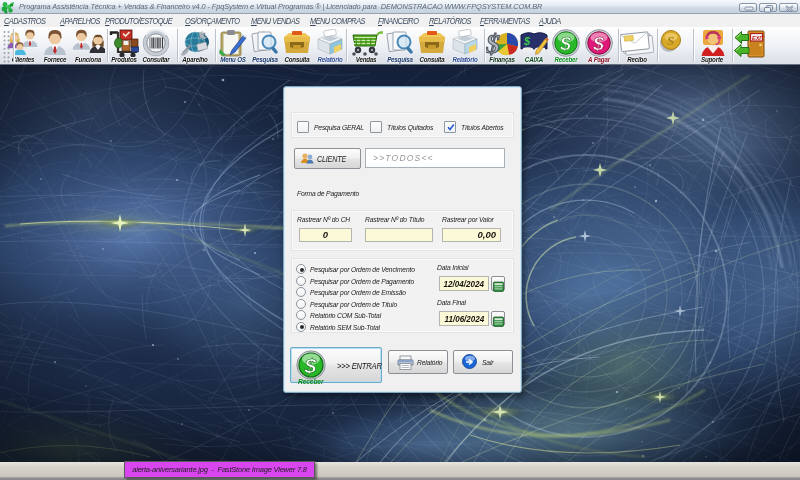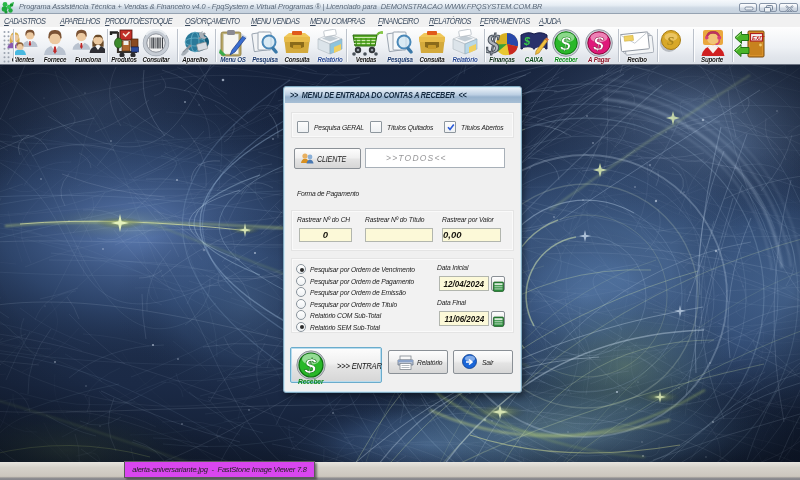--- a/index.html
+++ b/index.html
@@ -1222,21 +1222,20 @@
       <circle cx="6.5" cy="3.0" r="1" fill="#9aa2ae"></circle>
       <circle cx="6.5" cy="7.2" r="1" fill="#9aa2ae"></circle>
       <circle cx="6.5" cy="11.4" r="1" fill="#9aa2ae"></circle>
       <circle cx="6.5" cy="15.600000000000001" r="1" fill="#9aa2ae"></circle>
       <circle cx="6.5" cy="19.8" r="1" fill="#9aa2ae"></circle>
       <circle cx="6.5" cy="24.0" r="1" fill="#9aa2ae"></circle>
       <circle cx="6.5" cy="28.200000000000003" r="1" fill="#9aa2ae"></circle>
       <circle cx="6.5" cy="32.400000000000006" r="1" fill="#9aa2ae"></circle>
     </svg>
   <div id="dlg" class="abs">
-    <div id="dlgtitle" class="abs"><span>&gt;&gt;&nbsp; MENU DE ENTRADA DO CONTAS A RECEBER&nbsp; &lt;&lt;</span></div>
     <div id="dlgbody" class="abs">
       <div class="panel" style="left:5px; top:9px; width:223px; height:26px;"></div>
       <div class="cb" style="left:11px; top:18px;"></div>
       <div class="lab" style="left:28px; top:20px;">Pesquisa GERAL</div>
       <div class="cb" style="left:84px; top:18px;"></div>
       <div class="lab" style="left:101px; top:20px;">Títulos Quitados</div>
       <div class="cb" style="left:158px; top:18px;">
           <svg width="10" height="10" viewBox="0 0 10 10" style="position:absolute;left:1px;top:0px">
             <path d="M2 5.2 L4 7.4 L7.8 2.4" stroke="#2a5ad8" stroke-width="1.6" fill="none"></path>
           </svg>
@@ -1244,29 +1243,29 @@
       <div class="lab" style="left:175px; top:20px;">Títulos Abertos</div>
       <div class="btn3d" style="left:8px; top:45px; width:67px; height:21px;">
           <svg width="14" height="13" viewBox="0 0 14 13" style="position:absolute;left:5px;top:3px">
             <circle cx="5" cy="4" r="2.6" fill="#e8b060"></circle>
             <path d="M1 11 Q1.5 7 5 6.8 Q8.5 7 9 11 Z" fill="#d89020"></path>
             <circle cx="10" cy="5" r="2.4" fill="#8ab0d8"></circle>
             <path d="M6.5 11.5 Q7 8 10 7.8 Q13 8 13.5 11.5 Z" fill="#4a78b0"></path>
           </svg>
         </div>
       <div class="lab" style="left:31px; top:51px; font-size:8.5px;">CLIENTE</div>
-      <div class="field" style="left:79px; top:45px; width:140px; height:20px; color:#98989a; line-height:18px; padding-left:20px; letter-spacing:1.2px; font-size:8.5px;">&gt;&gt;TODOS&lt;&lt;</div>
+      <div class="field" style="left:79px; top:45px; width:140px; height:20px; color:#98989a; line-height:18px; padding-left:7px; letter-spacing:1.2px; font-size:8.5px;">&gt;&gt;TODOS&lt;&lt;</div>
       <div class="lab" style="left:11px; top:86px;">Forma de Pagamento</div>
       <div class="panel" style="left:5px; top:107px; width:223px; height:41px;"></div>
       <div class="lab" style="left:11px; top:112px;">Rastrear Nº do CH</div>
       <div class="lab" style="left:79px; top:112px;">Rastrear Nº do Título</div>
       <div class="lab" style="left:156px; top:112px;">Rastrear por Valor</div>
       <div class="yfield" style="left:13px; top:125px; width:53px; height:14px; text-align:center; line-height:12px;">0</div>
       <div class="yfield" style="left:79px; top:125px; width:68px; height:14px;"></div>
-      <div class="yfield" style="left:156px; top:125px; width:59px; height:14px; text-align:left; line-height:12px; padding-right:4px;">0,00</div>
+      <div class="yfield" style="left:156px; top:125px; width:59px; height:14px; text-align:right; line-height:12px; padding-right:4px;">0,00</div>
       <div class="panel" style="left:5px; top:155px; width:223px; height:75px;"></div>
       <div class="radio" style="left:10px; top:161px;">
           <div class="rdot"></div>
         </div>
       <div class="lab" style="left:24px; top:162px;">Pesquisar por Ordem de Vencimento</div>
       <div class="radio" style="left:10px; top:172.5px;"></div>
       <div class="lab" style="left:24px; top:173.5px;">Pesquisar por Ordem de Pagamento</div>
       <div class="radio" style="left:10px; top:184px;"></div>
       <div class="lab" style="left:24px; top:185px;">Pesquisar por Ordem de Emissão</div>
       <div class="radio" style="left:10px; top:195.5px;"></div>

